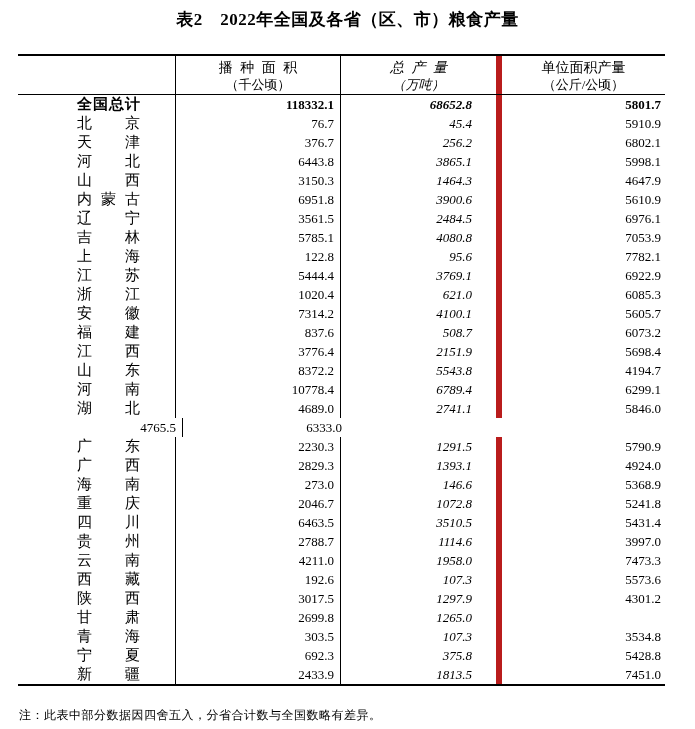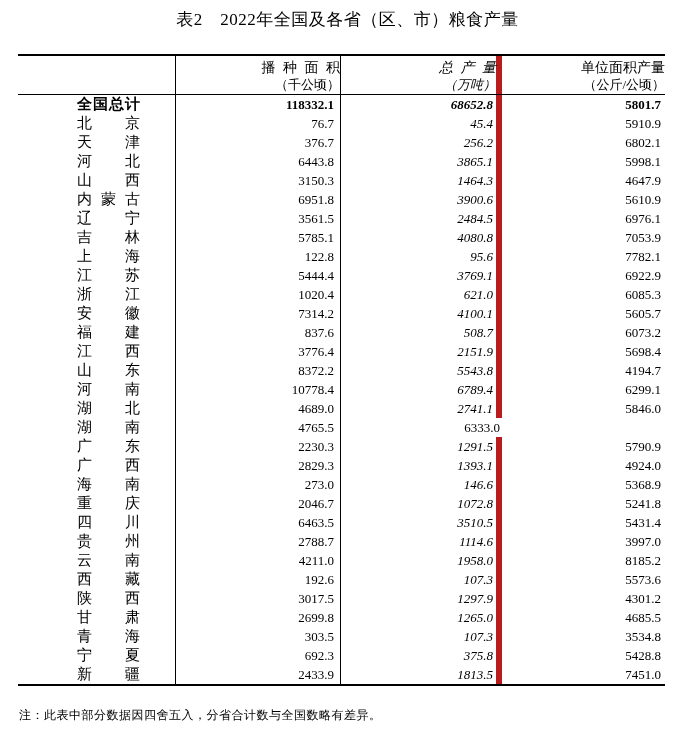--- a/index.html
+++ b/index.html
@@ -4,44 +4,44 @@
 <style>
   html, body { margin: 0; padding: 0; }
   body {
     width: 695px; height: 729px;
     background: #ffffff; color: #000000;
     font-family: "Liberation Serif", "DejaVu Serif", serif;
     position: relative; overflow: hidden;
   }
   .title {
     position: absolute; top: 8px; left: 0; width: 695px;
-    text-align: center; font-weight: normal; font-size: 17px;
+    text-align: center; font-weight: bold; font-size: 17px;
     letter-spacing: 0.5px;
   }
   .table {
     position: absolute; left: 18px; top: 54px; width: 647px;
     border-top: 2px solid #000; border-bottom: 2px solid #000;
     box-sizing: content-box;
   }
   .thead {
     display: flex; height: 38px; border-bottom: 1px solid #000;
   }
   .th, .td { box-sizing: border-box; }
   .col-name  { width: 158px; border-right: 1px solid #000; font-family: Liberation Serif, serif; }
   .col-sown  { width: 165px; border-right: 1px solid #000; }
   .col-out   { width: 161px; border-right: 6px solid #b91c1c; font-style: italic; }
   .col-yield { width: 163px; }
-  .th { text-align: right; padding-top: 2px; }
+  .th { text-align: center; padding-top: 2px; }
   .th .h1 { font-size: 14px; line-height: 19px; word-spacing: 4px; }
   .th .h2 { font-size: 13px; line-height: 15px; }
   .tbody .tr { display: flex; height: 19px; }
   .td { font-size: 13px; line-height: 19px; }
   .td.num { text-align: right; }
   .col-sown.num  { padding-right: 6px; }
-  .col-out.num   { padding-right: 3px; }
+  .col-out.num   { padding-right: 24px; }
   .col-yield.num { padding-right: 4px; }
   .td .rn {
     display: block; width: 63px; margin-left: 59px;
     font-size: 15px; line-height: 19px;
     text-align: justify; text-align-last: justify;
   }
   .tr.bold .td, .tr.bold .td .rn { font-weight: bold; }
   .footnote {
     position: absolute; left: 19px; top: 707px;
     font-size: 12px; letter-spacing: 0.5px;
@@ -199,23 +199,20 @@
       </div>
       <div class="tr">
         <div class="td col-name">
           <span class="rn">湖北</span>
         </div>
         <div class="td num col-sown">4689.0</div>
         <div class="td num col-out">2741.1</div>
         <div class="td num col-yield">5846.0</div>
       </div>
       <div class="tr">
-        <div class="td col-name">
-          <span class="rn">湖南</span>
-        </div>
         <div class="td num col-sown">4765.5</div>
         <div class="td num col-yield">6333.0</div>
       </div>
       <div class="tr">
         <div class="td col-name">
           <span class="rn">广东</span>
         </div>
         <div class="td num col-sown">2230.3</div>
         <div class="td num col-out">1291.5</div>
         <div class="td num col-yield">5790.9</div>
@@ -259,21 +256,21 @@
         <div class="td num col-sown">2788.7</div>
         <div class="td num col-out">1114.6</div>
         <div class="td num col-yield">3997.0</div>
       </div>
       <div class="tr">
         <div class="td col-name">
           <span class="rn">云南</span>
         </div>
         <div class="td num col-sown">4211.0</div>
         <div class="td num col-out">1958.0</div>
-        <div class="td num col-yield">8185.2</div>
+        <div class="td num col-yield">7473.3</div>
       </div>
       <div class="tr">
         <div class="td col-name">
           <span class="rn">西藏</span>
         </div>
         <div class="td num col-sown">192.6</div>
         <div class="td num col-out">107.3</div>
         <div class="td num col-yield">5573.6</div>
       </div>
       <div class="tr">
@@ -283,21 +280,20 @@
         <div class="td num col-sown">3017.5</div>
         <div class="td num col-out">1297.9</div>
         <div class="td num col-yield">4301.2</div>
       </div>
       <div class="tr">
         <div class="td col-name">
           <span class="rn">甘肃</span>
         </div>
         <div class="td num col-sown">2699.8</div>
         <div class="td num col-out">1265.0</div>
-        <div class="td num col-yield">4685.5</div>
       </div>
       <div class="tr">
         <div class="td col-name">
           <span class="rn">青海</span>
         </div>
         <div class="td num col-sown">303.5</div>
         <div class="td num col-out">107.3</div>
         <div class="td num col-yield">3534.8</div>
       </div>
       <div class="tr">

